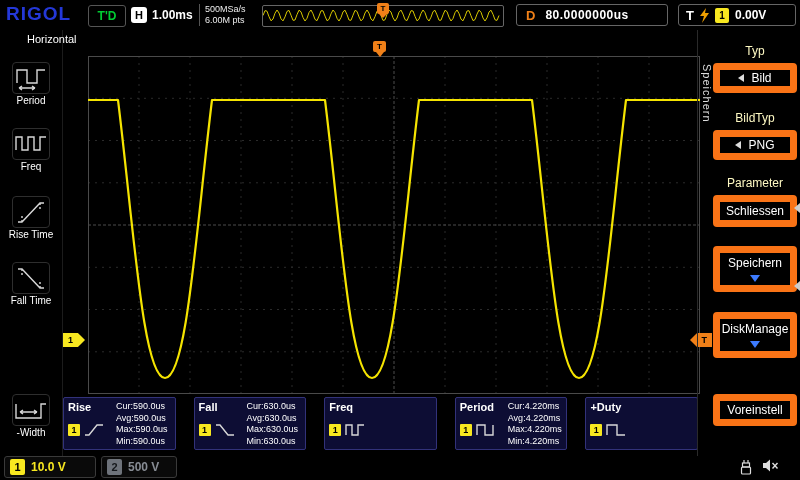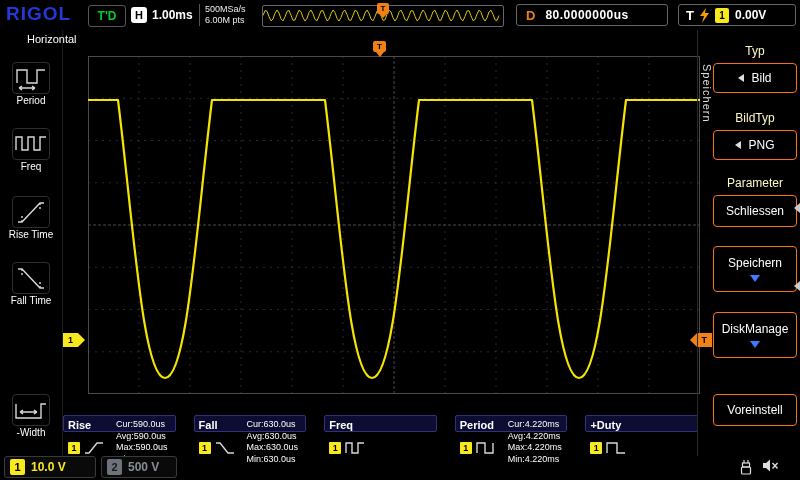--- a/index.html
+++ b/index.html
@@ -46,21 +46,21 @@
   .trig-top::after{content:"";position:absolute;left:2.5px;top:11px;border-left:4px solid transparent;
             border-right:4px solid transparent;border-top:5px solid #f08018;}
   .ch1-marker{position:absolute;left:63px;top:333px;width:22px;height:14px;background:#f8e820;color:#000;
             font-size:9px;font-weight:bold;display:flex;align-items:center;justify-content:flex-start;padding-left:5px;
             box-sizing:border-box;clip-path:polygon(0 0,68% 0,100% 50%,68% 100%,0 100%);}
   .trigT-marker{position:absolute;left:690px;top:333px;width:22px;height:14px;background:#f08018;color:#000;
             font-size:9px;font-weight:bold;display:flex;align-items:center;justify-content:flex-end;padding-right:5px;
             box-sizing:border-box;clip-path:polygon(32% 0,100% 0,100% 100%,32% 100%,0 50%);}
 
   
-  .meas-bar{position:absolute;left:62px;top:395px;width:637px;height:57px;display:flex;gap:18px;padding:20px 1px;box-sizing:border-box;}
+  .meas-bar{position:absolute;left:62px;top:395px;width:637px;height:57px;display:flex;gap:18px;padding:2px 1px;box-sizing:border-box;}
   .meas-box{flex:1;background:#0d0d34;border:1px solid #32327a;border-radius:2px;display:flex;
             padding:3px 4px;box-sizing:border-box;}
   .meas-left{width:46px;display:flex;flex-direction:column;}
   .meas-name{font-size:11px;font-weight:bold;color:#fff;}
   .meas-chrow{display:flex;align-items:center;gap:3px;margin-top:9px;}
   .meas-ch{width:12px;height:12px;background:#f8e820;color:#000;font-size:9px;font-weight:bold;
            display:flex;align-items:center;justify-content:center;border-radius:1px;flex:none;}
   .meas-vals{flex:1;font-size:9px;line-height:11.5px;color:#fff;padding-left:2px;white-space:nowrap;}
 
   
@@ -74,21 +74,21 @@
   .ch1-status .ch-scale{color:#f8e820;font-size:12px;font-weight:bold;}
   .ch2-status .ch-scale{color:#878c94;font-size:12px;font-weight:bold;}
   .usb-icon{position:absolute;left:738px;top:459px;}
   .spk-icon{position:absolute;left:762px;top:458px;}
 
   
   .menu{position:absolute;left:697px;top:30px;width:103px;height:426px;border-left:1px solid #2a2a2a;}
   .menu-tab{position:absolute;left:1px;top:8px;width:14px;height:110px;color:#ddd;font-size:11px;
             writing-mode:vertical-rl;text-align:center;letter-spacing:1px;}
   .menu-header{position:absolute;left:15px;width:84px;text-align:center;font-size:12px;color:#fef9c3;}
-  .menu-box{position:absolute;left:15px;width:84px;border:1px solid #f97316;border-radius:4px;background:#000;
+  .menu-box{position:absolute;left:15px;width:84px;border:7px solid #f97316;border-radius:4px;background:#000;
             color:#fff;font-size:12px;display:flex;align-items:center;justify-content:center;box-sizing:border-box;cursor:pointer;}
   .menu-box.stack{flex-direction:column;gap:5px;}
   .arr-left{width:0;height:0;border-top:4px solid transparent;border-bottom:4px solid transparent;
             border-right:6px solid #ddd;margin-right:7px;}
   .arr-down{width:0;height:0;border-left:5px solid transparent;border-right:5px solid transparent;border-top:7px solid #3d7bff;}
   .edge-mark{position:absolute;right:0;width:0;height:0;border-top:5px solid transparent;border-bottom:5px solid transparent;
             border-right:6px solid #ccc;}
 
   svg .glyph{stroke:#d8d8d8;stroke-width:1.4;fill:none;}
 </style>

